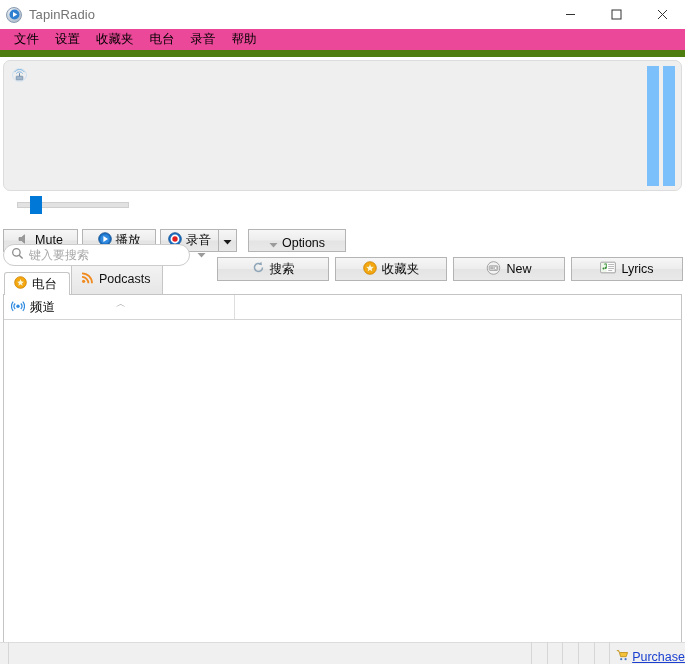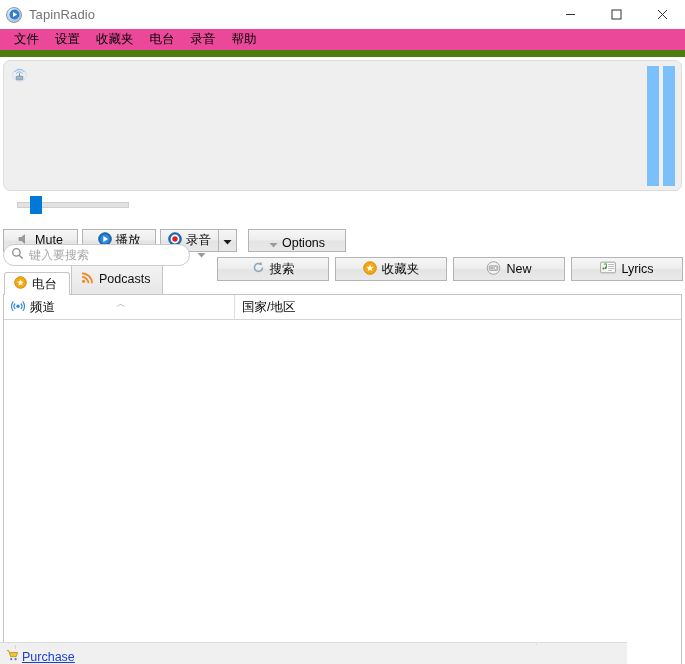--- a/index.html
+++ b/index.html
@@ -267,28 +267,27 @@
     top: 2px;
     color: #888;
     font-size: 10px;
   }
   .list-body { height: 348px; background:#fff; }
 
   
   .statusbar {
     position: absolute;
     left: 0; bottom: 0;
-    width: 627px;
+    width: 685px;
     height: 22px;
     background: #f0f0f0;
     border-top: 1px solid #dcdcdc;
     box-sizing: border-box;
     display: flex;
-    align-items: flex-start;
-    flex-direction: column;
+    align-items: flex-end;
   }
   .status-pane {
     height: 22px;
     border-right: 1px solid #d6d6d6;
     box-sizing: border-box;
   }
   .sp1 { width: 9px; }
   .sp2 { width: 537px; }
   .sp3, .sp4, .sp5, .sp6, .sp7 { width: 16px; }
   .purchase {
@@ -517,23 +516,20 @@
           <circle cx="7" cy="7.2" r="1.7" fill="#2f8adf"></circle>
           <path d="M4.2 4.5 A4 4 0 0 0 4.2 10" fill="none" stroke="#2f8adf" stroke-width="1.2"></path>
           <path d="M9.8 4.5 A4 4 0 0 1 9.8 10" fill="none" stroke="#2f8adf" stroke-width="1.2"></path>
           <path d="M2.2 2.6 A7 7 0 0 0 2.2 11.8" fill="none" stroke="#2f8adf" stroke-width="1.2"></path>
           <path d="M11.8 2.6 A7 7 0 0 1 11.8 11.8" fill="none" stroke="#2f8adf" stroke-width="1.2"></path>
         </svg>
       </span>
       <span>频道</span>
       <span class="sort-indicator">︿</span>
     </div>
-    <div class="col col-country">
-      <span>国家/地区</span>
-    </div>
   </div>
   <div class="list-body"></div>
 </div>
 
 <div class="statusbar">
   <div class="status-pane sp1"></div>
   <div class="status-pane sp2"></div>
   <div class="status-pane sp3"></div>
   <div class="status-pane sp4"></div>
   <div class="status-pane sp5"></div>

